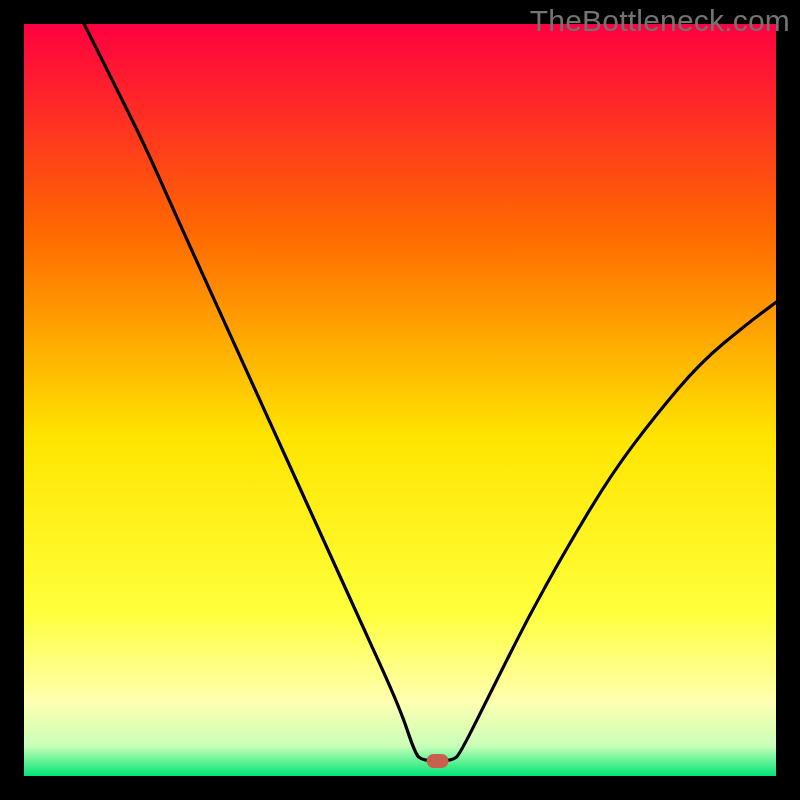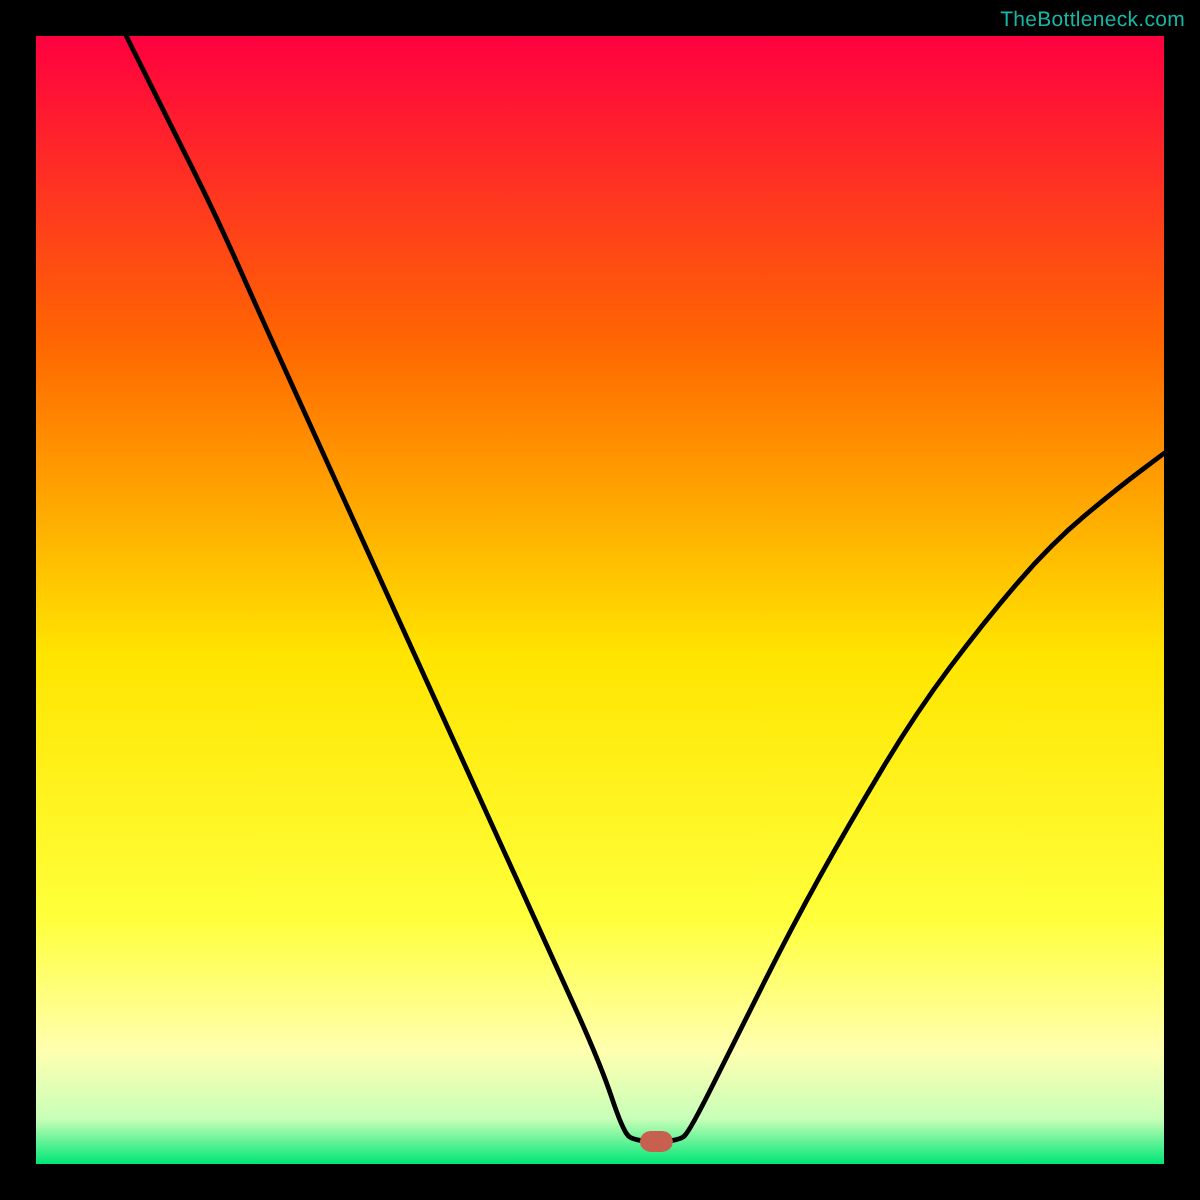--- a/index.html
+++ b/index.html
@@ -8,22 +8,22 @@
     width: 800px;
     height: 800px;
     background: #000;
     position: relative;
     font-family: Arial, sans-serif;
   }
   .watermark {
     position: absolute;
     top: 4px;
     right: 10px;
-    color: #14b8a6;
-    font-size: 14px;
+    color: #737373;
+    font-size: 30px;
     font-weight: 400;
     z-index: 10;
     letter-spacing: 0.2px;
   }
   .plot-area {
     position: absolute;
     left: 24px;
     top: 24px;
     width: 752px;
     height: 752px;

